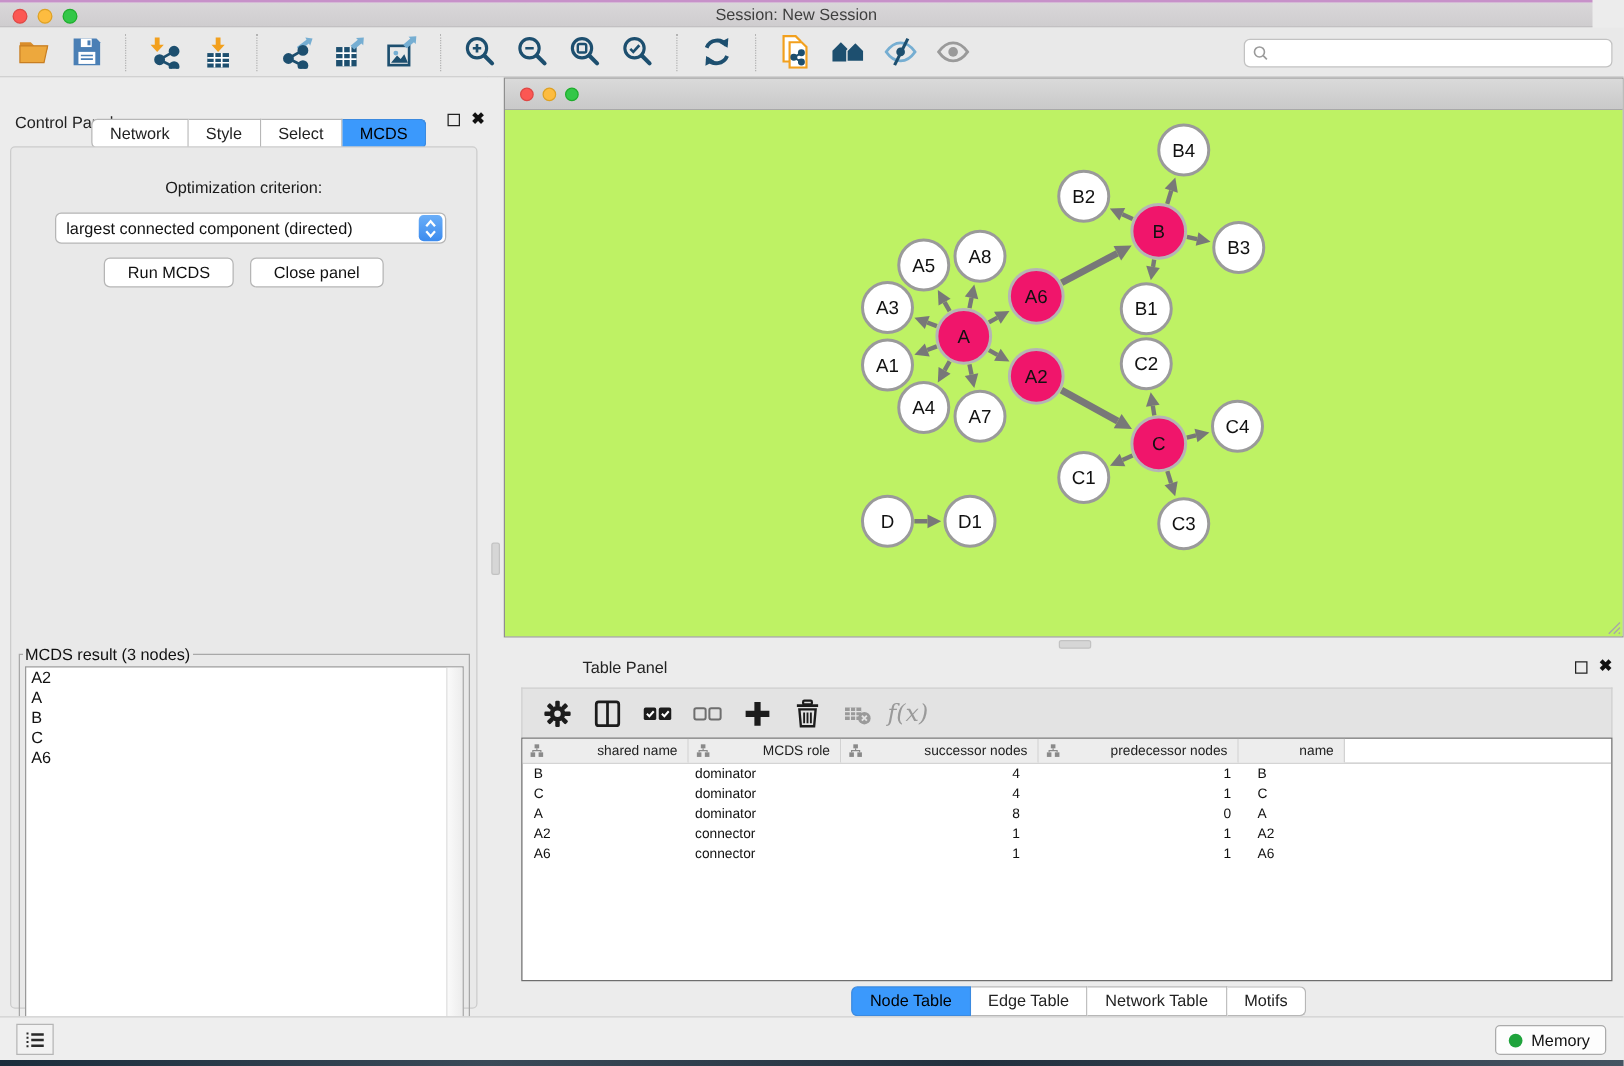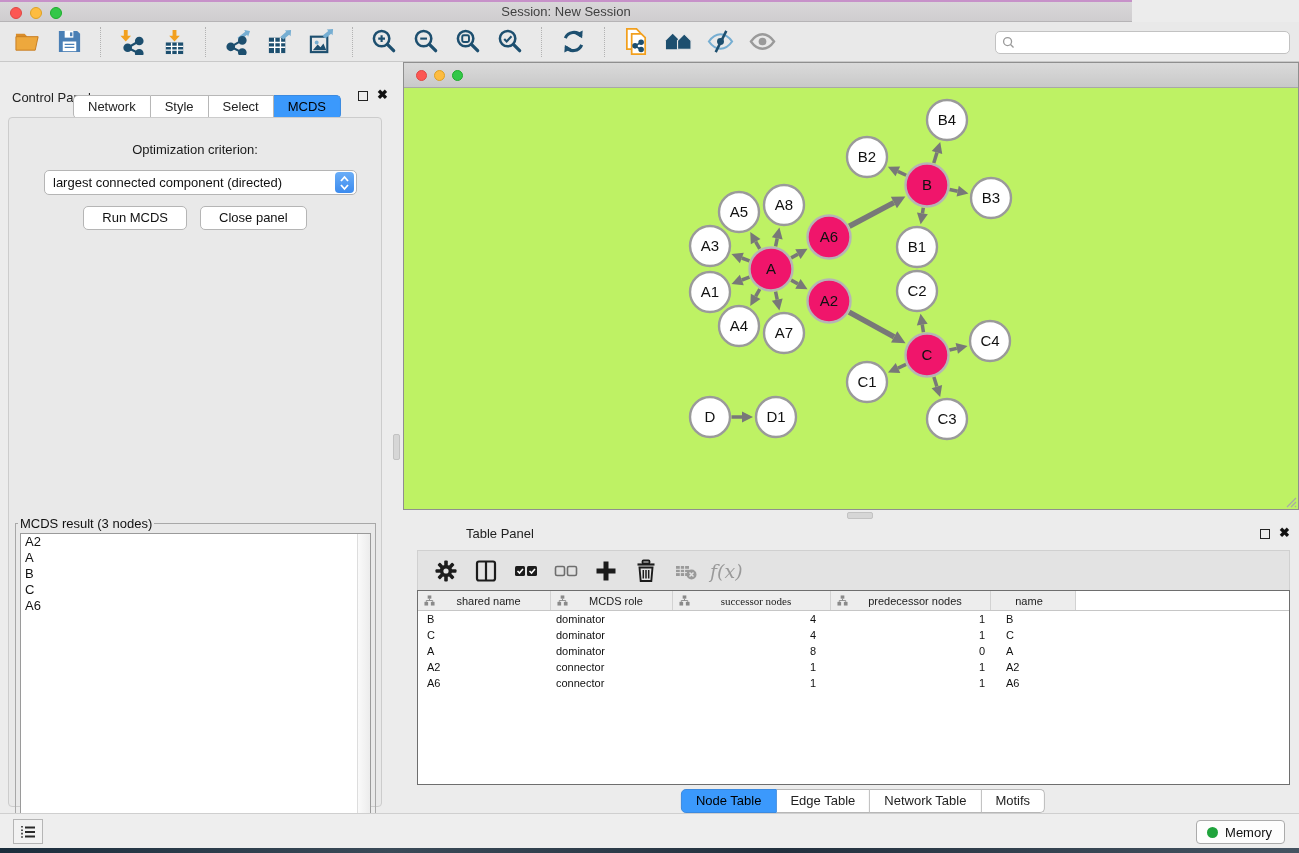--- a/index.html
+++ b/index.html
@@ -1,20 +1,20 @@
 <!DOCTYPE html>
 <html><head>
 <meta charset="utf-8">
 <style>
   * { margin:0; padding:0; box-sizing:border-box; }
   html,body { width:1299px; height:853px; }
   body { font-family:"Liberation Sans", sans-serif; background:#ececec; position:relative; overflow:hidden; -webkit-font-smoothing:antialiased; }
 
   
-  .titlebar { position:absolute; left:0; top:0; width:1132px; height:22px;
+  .titlebar { position:absolute; left:0; top:0; width:1274px; height:22px;
     background:linear-gradient(#d9d7d9,#cfcdcf); border-top:2px solid #c791c9; border-bottom:1px solid #b6b4b6; }
   .titlebar .title { position:absolute; left:0; right:0; top:2px; text-align:center; font-size:13px; color:#3f3f3f; }
   .lights { position:absolute; left:10px; top:5px; display:flex; gap:8px; }
   .light { width:12px; height:12px; border-radius:50%; }
   .light.red { background:#fc5753; border:1px solid #df4744; }
   .light.yellow { background:#fdbc40; border:1px solid #dea123; }
   .light.green { background:#33c748; border:1px solid #1dad2b; }
 
   
   .toolbar { position:absolute; left:0; top:22px; width:1299px; height:40px; background:#e9e9e9; border-bottom:1px solid #c9c9c9; display:flex; align-items:center; }
@@ -78,21 +78,21 @@
   .tp-header .float-ic { left:857px; } .tp-header .close-ic { left:876px; }
   .tp-toolbar { position:absolute; left:14px; top:30px; width:873px; height:40px; background:#e3e3e3; border:1px solid #d0d0d0; border-bottom:none; display:flex; align-items:center; padding-left:8px; }
   .tpt-btn { width:40px; height:34px; display:flex; align-items:center; justify-content:center; }
   .tpt-btn svg { width:24px; height:24px; }
   .tpt-fx { font-family:"DejaVu Serif",serif; font-style:italic; font-size:19px; color:#9a9a9a; padding-left:4px; }
 
   .tp-table { position:absolute; left:14px; top:70px; width:873px; height:195px; background:#fff; border:1px solid #6e6e6e; overflow:hidden; }
   .thead { display:flex; height:20px; border-bottom:1px solid #c6c6c6; }
   .th { display:flex; align-items:center; background:#ededed; border-right:1px solid #d2d2d2; position:relative; font-size:11px; color:#222; }
   .th .treeicon { width:11px; height:11px; margin-left:6px; flex:none; }
-  .th span { flex:1; text-align:center; padding-right:8px; }
+  .th span { flex:1; text-align:right; padding-right:8px; }
   .tbody { }
   .tr { display:flex; height:16px; align-items:center; }
   .td { font-size:11px; color:#111; white-space:nowrap; overflow:hidden; }
   .td.c0 { padding-left:9px; } .td.c1 { padding-left:5px; }
   .td.c2 { text-align:right; padding-right:15px; }
   .td.c3 { text-align:right; padding-right:6px; }
   .td.c4 { padding-left:15px; }
 
   .tp-tabs { position:absolute; left:50%; transform:translateX(-50%); top:269px; }
 
@@ -586,21 +586,21 @@
           <svg class="treeicon" viewBox="0 0 12 12">
             <g fill="#8a8a8a">
               <rect x="4" y="0.5" width="4" height="3.5"></rect>
               <rect x="0.5" y="7.5" width="4" height="4"></rect>
               <rect x="7.5" y="7.5" width="4" height="4"></rect>
             </g>
             <path d="M6 4v2M2.5 7.5V6h7v1.5" fill="none" stroke="#8a8a8a" stroke-width="1"></path>
           </svg>
           <span>MCDS role</span>
         </div>
-        <div class="th" style="width: 158px; font-family: Liberation Serif, serif;">
+        <div class="th" style="width: 158px;">
           <svg class="treeicon" viewBox="0 0 12 12">
             <g fill="#8a8a8a">
               <rect x="4" y="0.5" width="4" height="3.5"></rect>
               <rect x="0.5" y="7.5" width="4" height="4"></rect>
               <rect x="7.5" y="7.5" width="4" height="4"></rect>
             </g>
             <path d="M6 4v2M2.5 7.5V6h7v1.5" fill="none" stroke="#8a8a8a" stroke-width="1"></path>
           </svg>
           <span>successor nodes</span>
         </div>

